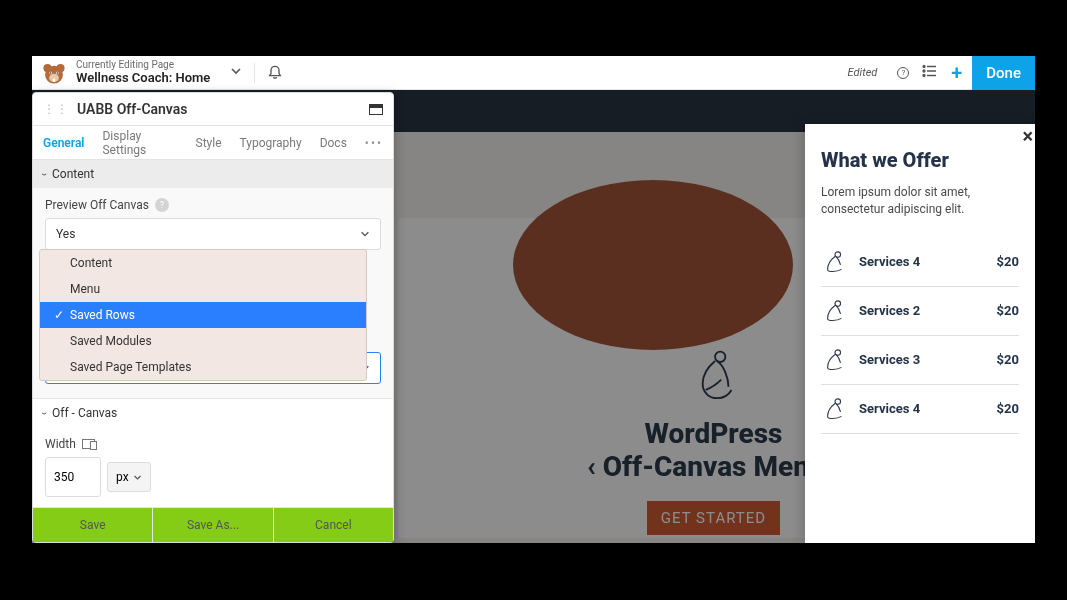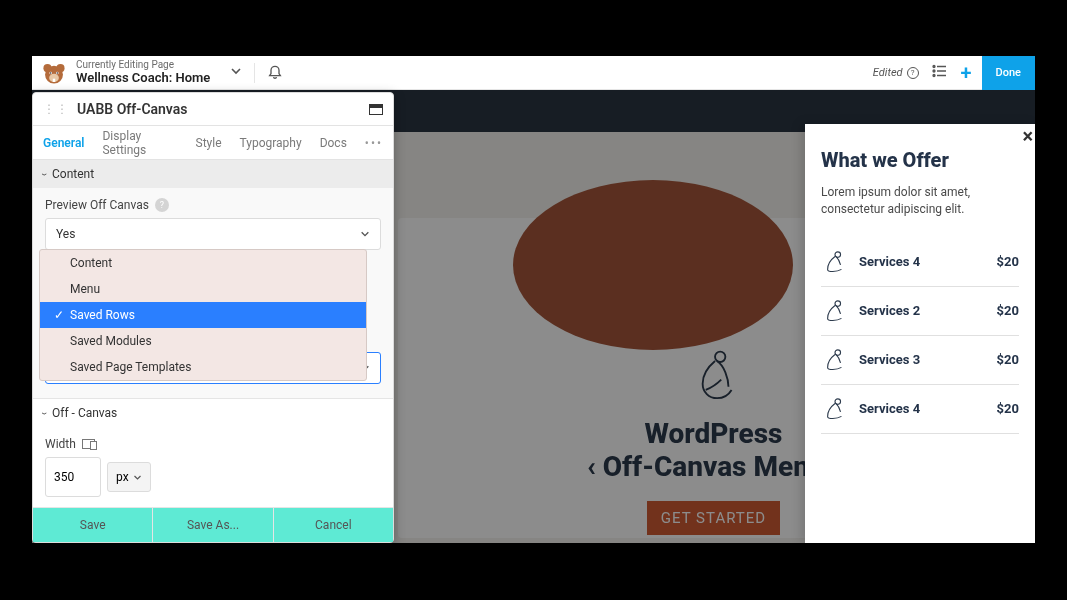--- a/index.html
+++ b/index.html
@@ -7,25 +7,25 @@
   .frame { position:absolute; left:32px; top:56px; width:1003px; height:487px; background:#fff; }
   .topbar { display:flex; align-items:center; height:34px; border-bottom:1px solid #e5e5e5; background:#fff; }
   .logo { width:28px; height:28px; margin:0 8px; display:flex; align-items:center; justify-content:center; }
   .titleblock { line-height:1.15; }
   .subtitle { font-size:10px; color:#6b6b6b; }
   .title { font-size:13px; font-weight:600; color:#222; }
   .chev-wrap { margin-left:20px; color:#555; font-size:12px; cursor:pointer; }
   .div-v { width:1px; height:20px; background:#e5e5e5; margin:0 12px; }
   .bell { color:#555; font-size:16px; cursor:pointer; }
   .spacer { flex:1; }
-  .edited { font-size:11px; font-style:italic; color:#555; display:flex; align-items:center; gap:4px; margin-right:12px; }
+  .edited { font-size:11px; font-style:italic; color:#555; display:flex; align-items:center; gap:20px; margin-right:12px; }
   .q-icon { width:12px; height:12px; border:1.5px solid #555; border-radius:50%; display:inline-flex; align-items:center; justify-content:center; font-size:8px; font-style:normal; }
   .outline-icon { font-size:18px; color:#555; margin-right:12px; cursor:pointer; }
   .plus-icon { font-size:20px; color:#0ea2e9; font-weight:600; margin-right:10px; cursor:pointer; }
-  .done-btn { background:#0ea2e9; color:#fff; border:none; height:34px; padding:0 14px; font-size:11px; font-weight:500; cursor:pointer; }
+  .done-btn { background:#0ea2e9; color:#fff; border:none; height:34px; padding:0 14px; font-size:15px; font-weight:500; cursor:pointer; }
 
   
   .canvas { position:absolute; left:0; top:34px; right:0; bottom:0; overflow:hidden; }
   .canvas-dim { position:absolute; inset:0; background:rgba(0,0,0,0.45); z-index:3; }
   .page-preview { position:absolute; inset:0; background:#f4f2ee; }
   .dark-strip { position:absolute; left:0; right:0; top:0; height:42px; background:#2b3642; }
   .nav-area { position:absolute; top:78px; left:0; right:0; height:40px; display:flex; justify-content:flex-end; padding-right:16px; gap:18px; align-items:center; font-size:11px; letter-spacing:1px; color:#444; }
   .nav-area span.active { border-bottom:2px solid #555; padding-bottom:3px; font-weight:600; }
   .hero { position:absolute; top:128px; left:366px; right:6px; height:320px; background:#fff; border-radius:4px; }
   .blob { position:absolute; top:-38px; left:115px; width:280px; height:170px; border-radius:50%; background:#a6573b; }
@@ -54,21 +54,21 @@
   .select { width:100%; height:32px; border:1px solid #dcdcdc; background:#fff; border-radius:3px; display:flex; align-items:center; justify-content:space-between; padding:0 10px; font-size:12px; color:#333; cursor:pointer; }
   .dropdown { position:absolute; left:6px; width:328px; background:#f3e7e4; border:1px solid #d6c9c5; border-radius:3px; z-index:20; overflow:hidden; }
   .dd-item { padding:6px 14px; font-size:12px; color:#333; cursor:pointer; display:flex; align-items:center; gap:6px; }
   .dd-item.sel { background:#2a7fff; color:#fff; }
   .canvas-type { padding:6px 12px; }
   .off-section { background:#fff; }
   .width-row { display:flex; gap:6px; align-items:center; }
   .num-input { width:56px; height:40px; border:1px solid #dcdcdc; border-radius:3px; padding:0 8px; font-size:12px; }
   .unit-sel { height:30px; border:1px solid #dcdcdc; border-radius:3px; background:#f4f4f4; padding:0 8px; font-size:12px; display:flex; align-items:center; gap:4px; cursor:pointer; }
   .btn-row { display:flex; border-top:1px solid #e5e5e5; background:#fafafa; }
-  .btn-row button { flex:1; height:34px; border:none; background:#5eead4; font-size:12px; color:#555; cursor:pointer; border-right:1px solid #e5e5e5; }
+  .btn-row button { flex:1; height:34px; border:none; background:#84cc16; font-size:12px; color:#555; cursor:pointer; border-right:1px solid #e5e5e5; }
   .btn-row button:last-child { border-right:none; }
 
   
   .offcanvas { position:absolute; right:0; top:34px; width:230px; bottom:0; background:#fff; z-index:6; box-shadow:-4px 0 10px rgba(0,0,0,0.15); padding:18px 16px; }
   .close-x { position:absolute; top:0px; right:2px; font-size:20px; font-weight:700; color:#333; cursor:pointer; }
   .oc-title { font-size:20px; font-weight:800; color:#243349; margin-top:6px; }
   .oc-text { font-size:12px; color:#4a4a4a; margin-top:12px; line-height:1.4; }
   .svc-list { margin-top:20px; }
   .svc-item { display:flex; align-items:center; gap:10px; padding:12px 0; border-bottom:1px solid #e0e0e0; }
   .svc-icon { width:28px; height:24px; }

